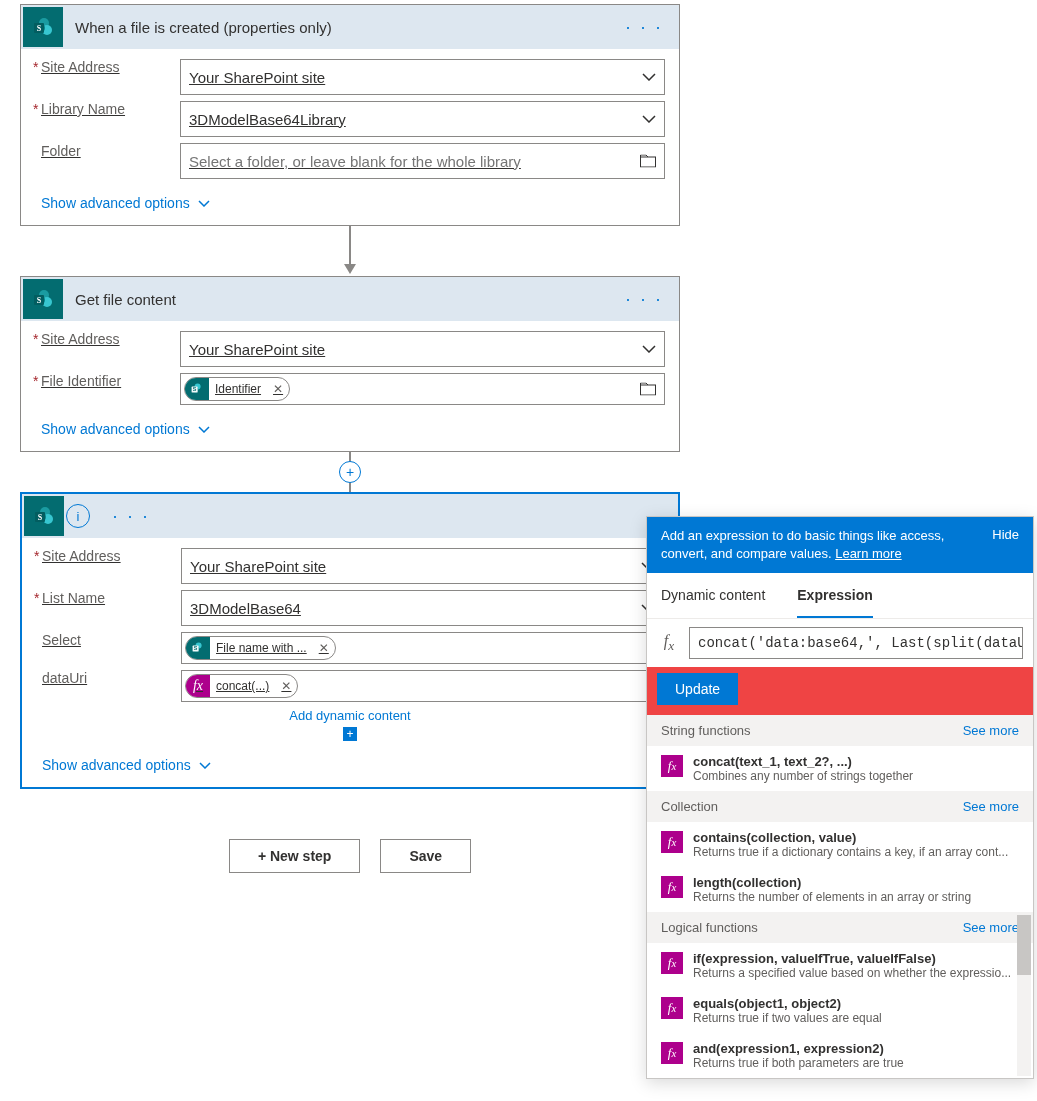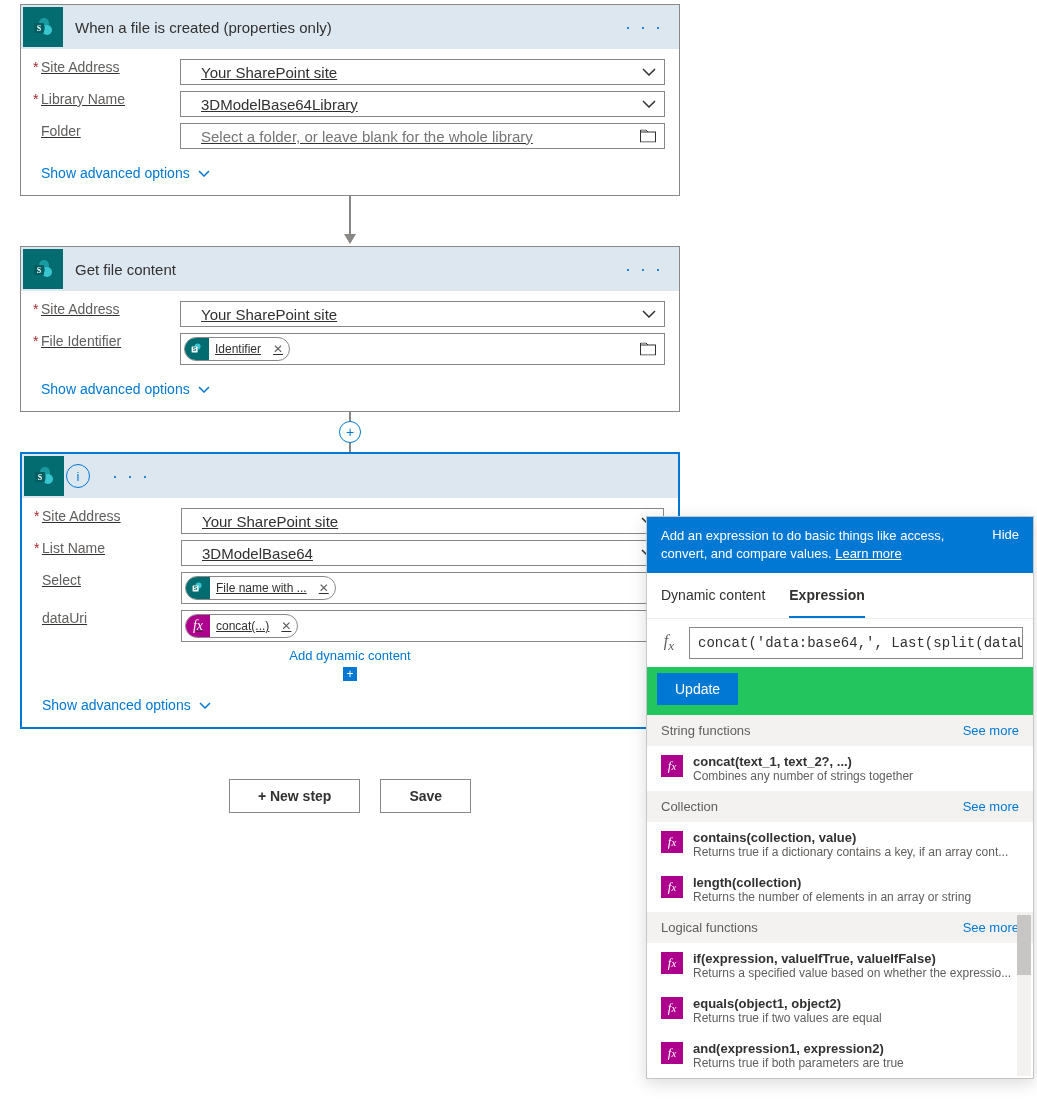--- a/index.html
+++ b/index.html
@@ -12,21 +12,21 @@
   .card-header { display: flex; align-items: center; background: #dde7f0; height: 44px; padding: 0 10px 0 0; }
   .card-header .icon-box { width: 40px; height: 40px; background: #036c70; display: flex; align-items: center; justify-content: center; margin: 2px; color: #fff; font-weight: bold; font-size: 16px; }
   .card-header .title { flex: 1; padding-left: 10px; font-size: 15px; color: #323130; }
   .card-header .info-icon { width: 24px; height: 24px; border: 1.5px solid #0078d4; border-radius: 50%; display: flex; align-items: center; justify-content: center; color: #0078d4; font-size: 13px; margin-right: 16px; cursor: pointer; }
   .card-header .more { color: #0078d4; font-size: 18px; letter-spacing: 2px; cursor: pointer; padding: 0 6px; }
 
   .card-body { padding: 10px 14px 14px 14px; }
   .row { display: flex; align-items: flex-start; margin-bottom: 6px; text-decoration: underline; }
   .row .label { width: 145px; font-size: 14px; color: #605e5c; position: relative; padding-left: 6px;}
   .row .label.required::before { content: "*"; color: #a4262c; position: absolute; left: -2px; }
-  .row .field { flex: 1; border: 1px solid #8a8886; height: 26px; display: flex; align-items: center; padding: 0 20px; font-size: 15px; color: #323130; position: relative; background: #fff; }
+  .row .field { flex: 1; border: 1px solid #8a8886; height: 36px; display: flex; align-items: center; padding: 0 8px; font-size: 15px; color: #323130; position: relative; background: #fff; }
   .row .field input { border: 0; flex: 1; font-size: 15px; outline: none; font-family: inherit; color: #323130; }
   .row .field.placeholder { color: #605e5c; font-size: 14px; }
   .chev { position: absolute; right: 8px; top: 50%; transform: translateY(-50%); }
   .folder-ico { position: absolute; right: 8px; top: 50%; transform: translateY(-50%); }
 
   .tokenrow .field { padding: 3px; height: auto; min-height: 32px;}
   .token { display: inline-flex; align-items: center; background: #fff; border: 1px solid #8a8886; height: 24px; border-radius: 12px; overflow: hidden; font-size: 12px;}
   .token .tbadge { width: 24px; height: 24px; display: flex; align-items: center; justify-content: center; color:#fff; font-size: 11px; font-weight: bold;}
   .token .tbadge.sp { background: #036c70; }
   .token .tbadge.fx { background: #ad008c; font-style: italic; font-family: Georgia, serif; font-weight: normal; font-size: 14px;}
@@ -47,27 +47,27 @@
 
   .footer-buttons { display: flex; justify-content: center; gap: 20px; margin-top: 50px; }
   .footer-buttons button { border: 1px solid #8a8886; background: #fff; height: 34px; padding: 0 28px; font-size: 14px; color: #323130; cursor: pointer; font-family: inherit; font-weight: bold;}
 
   
   .expr-panel { position: absolute; left: 646px; top: 516px; width: 388px; border: 1px solid #c8c6c4; background: #fff; box-shadow: 0 4px 16px rgba(0,0,0,0.15); display:flex; flex-direction:column; }
   .expr-banner { background: #0078d4; color: #fff; padding: 10px 14px; font-size: 13px; display: flex; }
   .expr-banner .btext { flex: 1; line-height: 1.4; }
   .expr-banner .btext a { color: #fff; text-decoration: underline; }
   .expr-banner .bhide { margin-left: 10px; cursor: pointer; }
-  .expr-tabs { display: flex; padding: 0 14px; border-bottom: 1px solid #edebe9; height: 46px; align-items:center; gap: 24px;}
+  .expr-tabs { display: flex; padding: 0 14px; border-bottom: 1px solid #edebe9; height: 46px; align-items:center; gap: 32px;}
   .expr-tabs .tab { font-size: 14px; color: #323130; cursor: pointer; height:100%; display:flex; align-items:center; border-bottom: 2px solid transparent;}
   .expr-tabs .tab.active { font-weight: 600; border-bottom-color: #0078d4; }
   .expr-input-row { display: flex; align-items: center; padding: 8px 10px; gap: 8px;}
   .expr-input-row .fxlabel { font-family: Georgia, serif; font-style: italic; font-size: 16px; color: #605e5c; width: 24px; text-align:center;}
   .expr-input-row .exprfield { flex: 1; border: 1px solid #8a8886; height: 32px; padding: 0 8px; display:flex; align-items:center; font-family: "Courier New", monospace; font-size: 14px; white-space:nowrap; overflow:hidden;}
-  .expr-update-row { padding: 6px 10px 10px; background:#22c55e;text-decoration:underline; }
+  .expr-update-row { padding: 6px 10px 10px; background:#ef4444;text-decoration:underline; }
   .expr-update-row button { background: #0078d4; color: #fff; border: 0; height: 32px; padding: 0 18px; font-size: 14px; cursor: pointer; font-family:inherit;}
   .fn-scroll { position:absolute; right:2px; top:200px; bottom:2px; width:14px; background:#f3f2f1;}
   .fn-scroll-thumb { position:absolute; top:0; width:100%; height:60px; background:#c8c6c4;}
   .fn-section-h { background: #f3f2f1; color: #605e5c; padding: 8px 14px; font-size: 13px; display: flex; justify-content: space-between; }
   .fn-section-h .see { color: #0078d4; cursor: pointer; }
   .fn-item { display: flex; padding: 8px 14px; gap: 10px; cursor: pointer; }
   .fn-item .fxicon { width: 22px; height: 22px; background: #ad008c; color: #fff; display:flex; align-items:center; justify-content:center; font-family: Georgia, serif; font-style: italic; font-size: 13px; flex-shrink:0; margin-top:1px;}
   .fn-item .fcol { flex:1; min-width:0;}
   .fn-item .fname { font-size: 13px; font-weight: 600; color: #323130; }
   .fn-item .fdesc { font-size: 12px; color: #605e5c; white-space: nowrap; overflow: hidden; text-overflow: ellipsis;}

